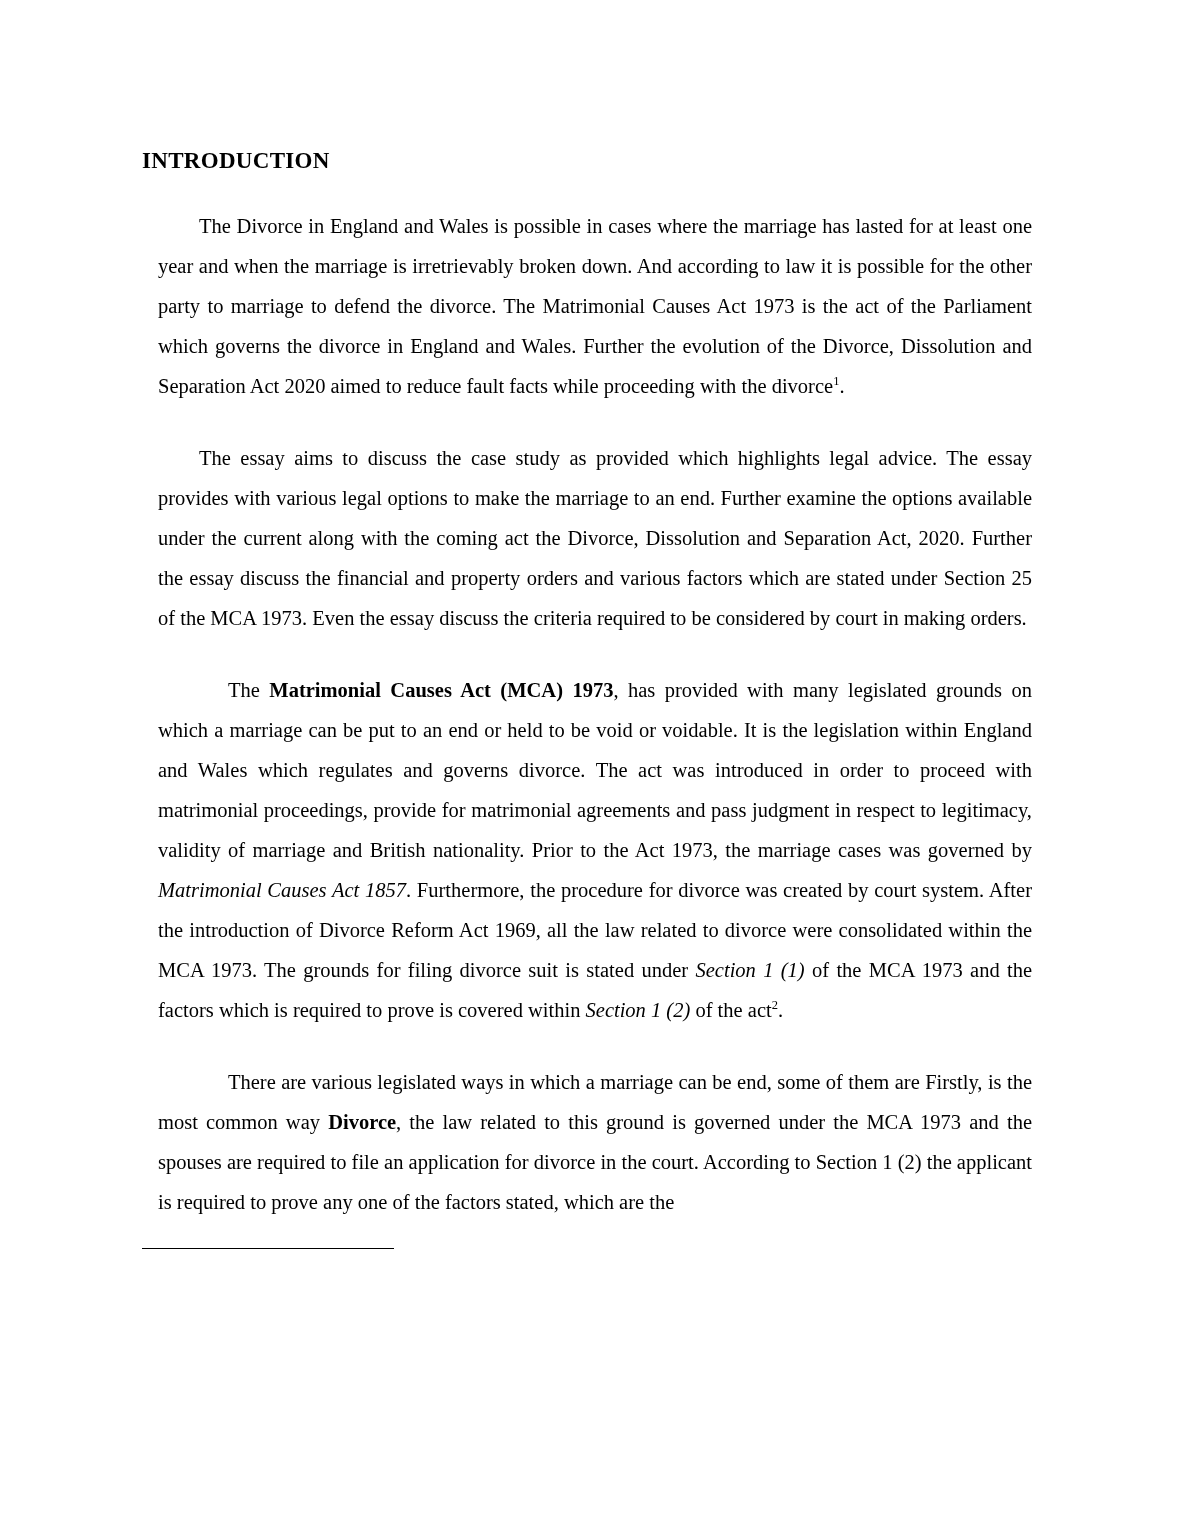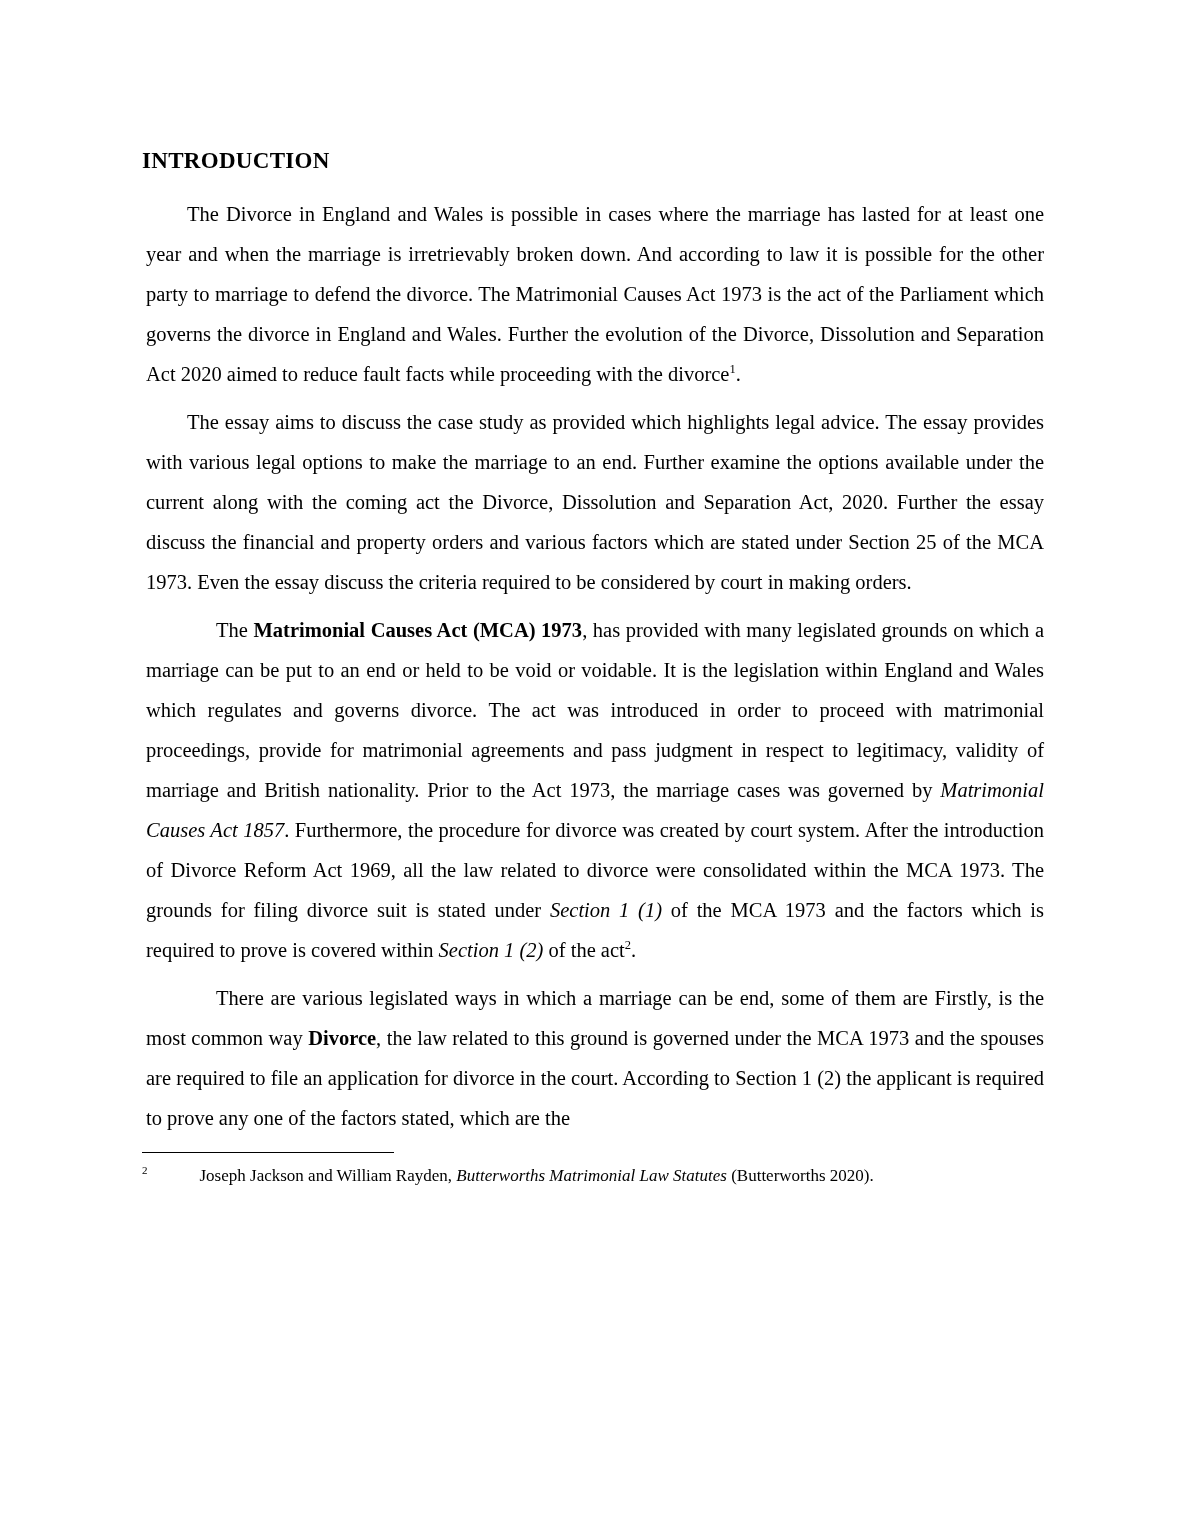--- a/index.html
+++ b/index.html
@@ -26,21 +26,21 @@
     letter-spacing: 0.3px;
   }
   .heading-mainbody {
     margin-top: 26px;
     margin-bottom: 16px;
   }
   .para {
     font-size: 20.5px;
     line-height: 40px;
     text-align: justify;
-    margin: 4px;
+    margin: 16px;
   }
   .indent-sm { text-indent: 41px; }
   .indent-lg { text-indent: 70px; }
   .bold-italic { font-weight: 700; }
   .italic { font-style: italic; }
   sup {
     font-size: 12.5px;
     line-height: 0;
     vertical-align: super;
   }
@@ -71,16 +71,15 @@
 
   <p class="para indent-sm"><span>The essay aims to discuss the case study as provided which highlights legal advice. The essay provides with various legal options to make the marriage to an end. Further examine the options available under the current along with the coming act the Divorce, Dissolution and Separation Act, 2020. Further the essay discuss the financial and property orders and various factors which are stated under Section 25 of the MCA 1973. Even the essay discuss the criteria required to be considered by court in making orders.</span></p>
 
 
   <p class="para indent-lg"><span>The </span><span class="bold-italic">Matrimonial Causes Act (MCA) 1973</span><span>, has provided with many legislated grounds on which a marriage can be put to an end or held to be void or voidable. It is the legislation within England and Wales which regulates and governs divorce. The act was introduced in order to proceed with matrimonial proceedings, provide for matrimonial agreements and pass judgment in respect to legitimacy, validity of marriage and British nationality. Prior to the Act 1973, the marriage cases was governed by </span><span class="italic">Matrimonial Causes Act 1857</span><span>. Furthermore, the procedure for divorce was created by court system. After the introduction of Divorce Reform Act 1969, all the law related to divorce were consolidated within the MCA 1973. The grounds for filing divorce suit is stated under </span><span class="italic">Section 1 (1)</span><span> of the MCA 1973 and the factors which is required to prove is covered within </span><span class="italic">Section 1 (2)</span><span> of the act</span><sup>2</sup><span>.</span></p>
 
   <p class="para indent-lg"><span>There are various legislated ways in which a marriage can be end, some of them are Firstly, is the most common way </span><span class="bold-italic">Divorce</span><span>, the law related to this ground is governed under the MCA 1973 and the spouses are required to file an application for divorce in the court. According to Section 1 (2) the applicant is required to prove any one of the factors stated, which are the</span></p>
 
   <div class="footnote-area">
     <div class="footnote-separator"></div>
-    <p class="footnote"><sup>2</sup><span class="tab"></span><span>Joseph Jackson and William Rayden, </span><span class="italic">Butterworths Matrimonial Law Statutes</span><span> (Butterworths 2020).</span></p>
   </div>
 
 </div>
 
 </body></html>

